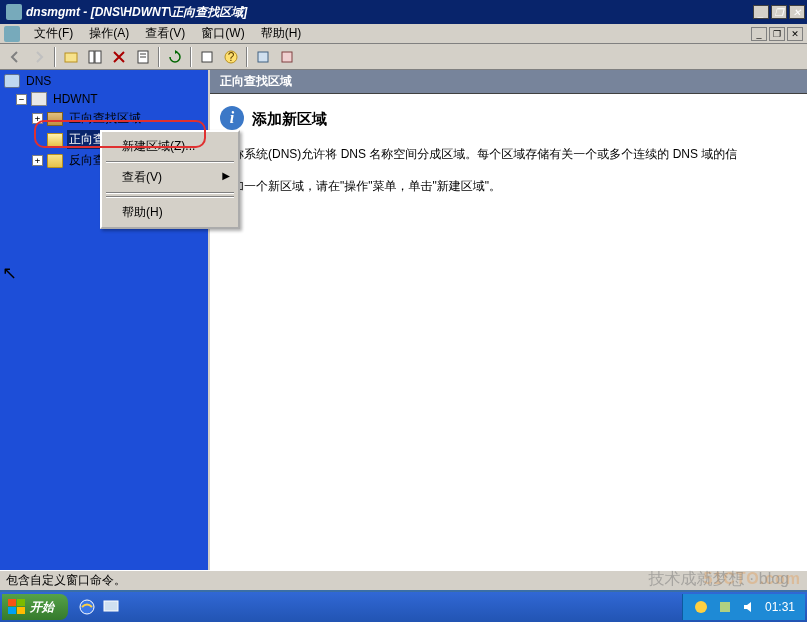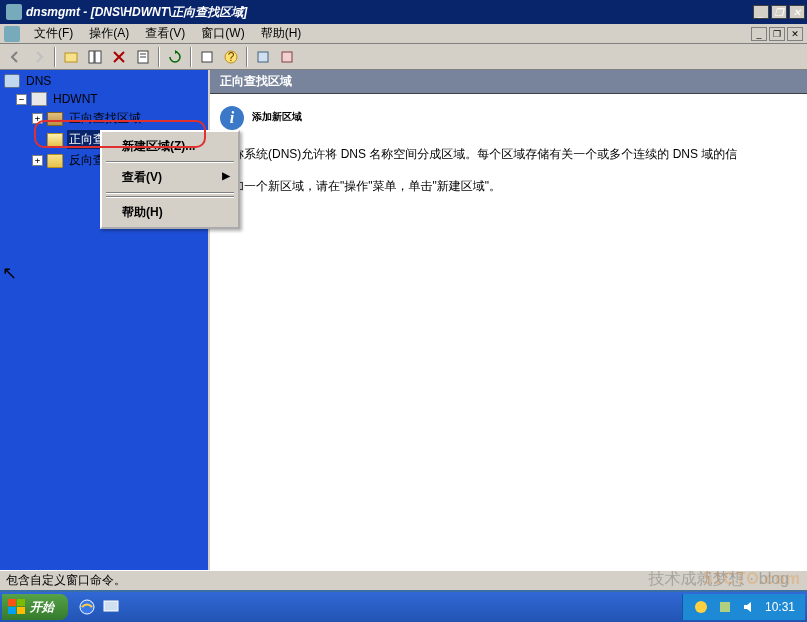--- a/index.html
+++ b/index.html
@@ -35,26 +35,26 @@
 .node-label.selected { background: #08246b; color: #fff; }
 .indent-0 { padding-left: 2px; }
 .indent-1 { padding-left: 14px; }
 .indent-2 { padding-left: 30px; }
 
 .content-panel { flex: 1; background: #fff; position: relative; }
 .content-header { height: 24px; background: #77849b; color: #fff; font-weight: bold; display: flex; align-items: center; padding-left: 10px; border-bottom: 1px solid #404040; }
 .content-body { padding: 12px 10px; }
 .info-row { display: flex; align-items: flex-start; gap: 8px; margin-bottom: 14px; }
 .info-icon { width: 24px; height: 24px; border-radius: 50%; background: #3b78c7; color: #fff; font-family: "Georgia", serif; font-style: italic; font-weight: bold; display: flex; align-items: center; justify-content: center; font-size: 16px; flex-shrink: 0; }
-.info-title { font-weight: bold; font-size: 10px; margin-top: 4px; }
+.info-title { font-weight: bold; font-size: 15px; margin-top: 4px; }
 .desc-text { line-height: 1.8; color: #000; }
 
 
 .context-menu { position: absolute; left: 100px; top: 130px; width: 140px; background: #d4d0c8; border: 2px outset #fff; box-shadow: 2px 2px 3px rgba(0,0,0,0.3); z-index: 100; padding: 2px; }
-.ctx-item { padding: 4px 18px 4px 18px; cursor: default; position: relative; font-weight: bold; }
+.ctx-item { padding: 4px 18px 4px 18px; cursor: default; position: relative; }
 .ctx-sep { height: 1px; border-top: 1px solid #808080; border-bottom: 1px solid #fff; margin: 2px 2px; }
 .ctx-arrow { position: absolute; right: 6px; top: 5px; font-size: 10px; }
 .highlight-box { position: absolute; border: 2px solid #e03030; border-radius: 10px; pointer-events: none; z-index: 101; }
 
 
 .statusbar { height: 20px; background: #d4d0c8; border-top: 1px solid #fff; display: flex; align-items: center; padding: 0 6px; }
 
 
 .taskbar { position: absolute; bottom: 0; left: 0; right: 0; height: 30px; background: linear-gradient(#3168d5, #2254b3); display: flex; align-items: center; padding: 0 2px; }
 .start-btn { height: 26px; padding: 0 14px 0 6px; background: linear-gradient(#55a248, #357a2c); border-radius: 0 8px 8px 0; color: #fff; font-weight: bold; font-style: italic; display: flex; align-items: center; gap: 4px; }
@@ -251,19 +251,19 @@
   <div class="tray">
     <svg class="tray-icon" viewBox="0 0 16 16">
         <circle cx="8" cy="8" r="6" fill="#ffd040"></circle>
       </svg>
     <svg class="tray-icon" viewBox="0 0 16 16">
         <rect x="3" y="3" width="10" height="10" fill="#b0d080"></rect>
       </svg>
     <svg class="tray-icon" viewBox="0 0 16 16">
         <path d="M3 6 L6 6 L10 3 L10 13 L6 10 L3 10 Z" fill="#fff"></path>
       </svg>
-    <span>10:31</span>
+    <span>01:31</span>
   </div>
 </div>
 
 <div class="cursor-arrow">↖</div>
 <div class="watermark">51CTO.com</div>
 <div class="watermark-sub">技术成就梦想 · blog</div>
 
 </body></html>

